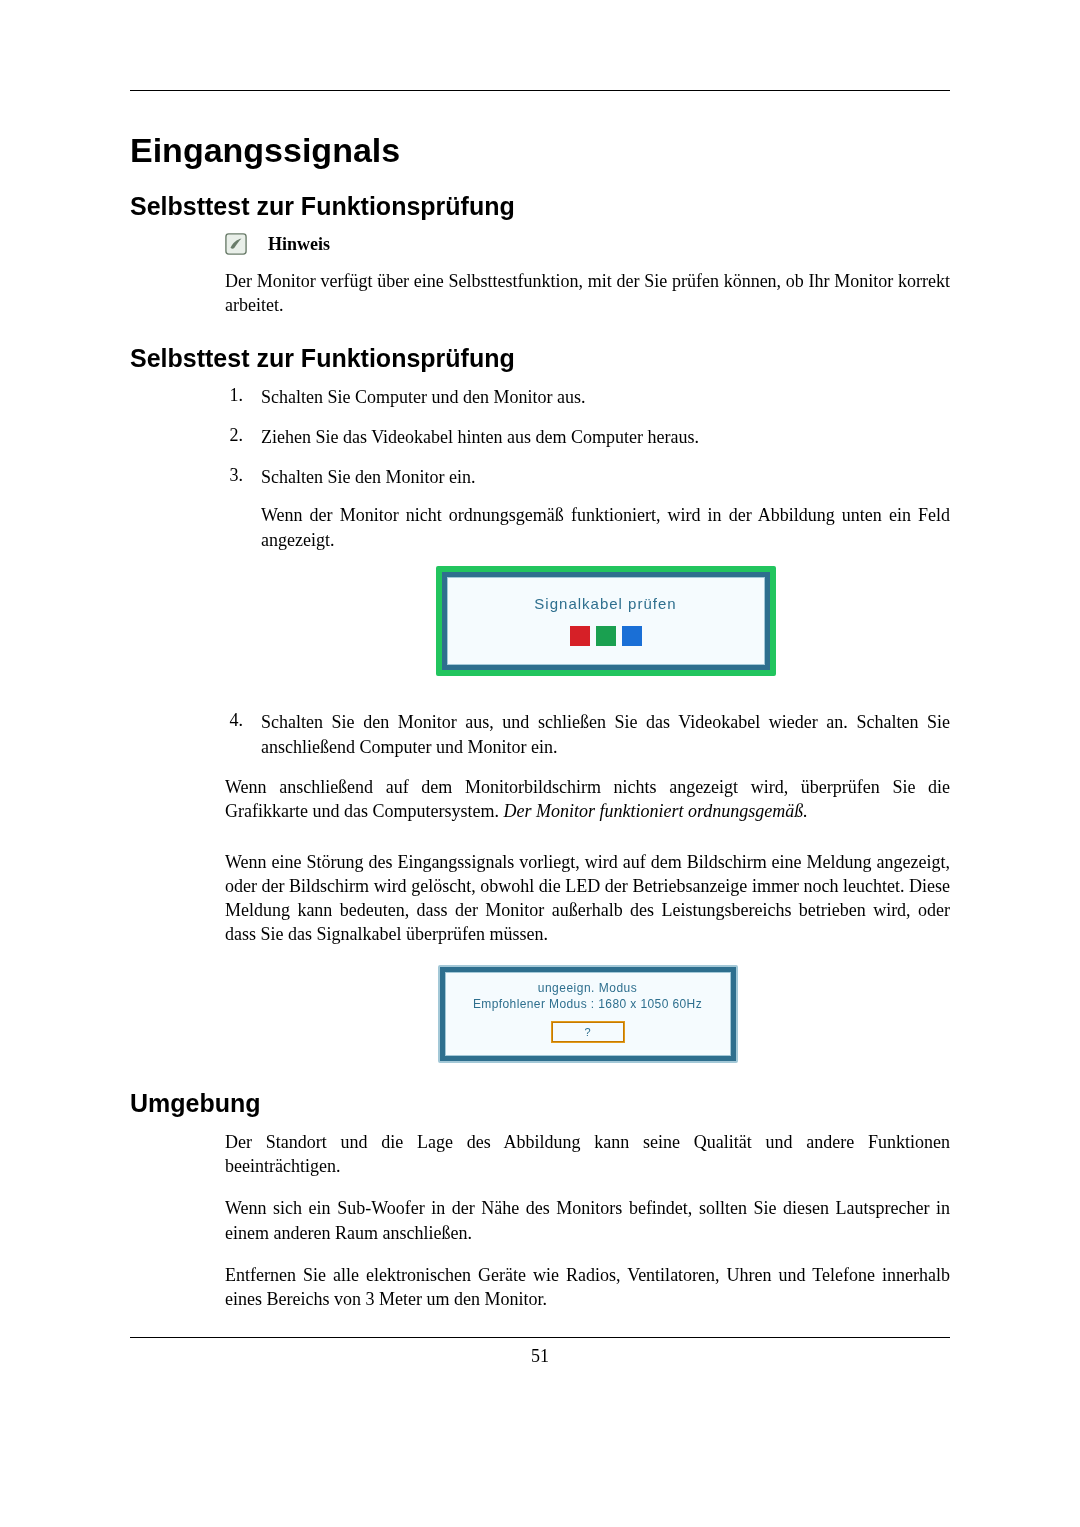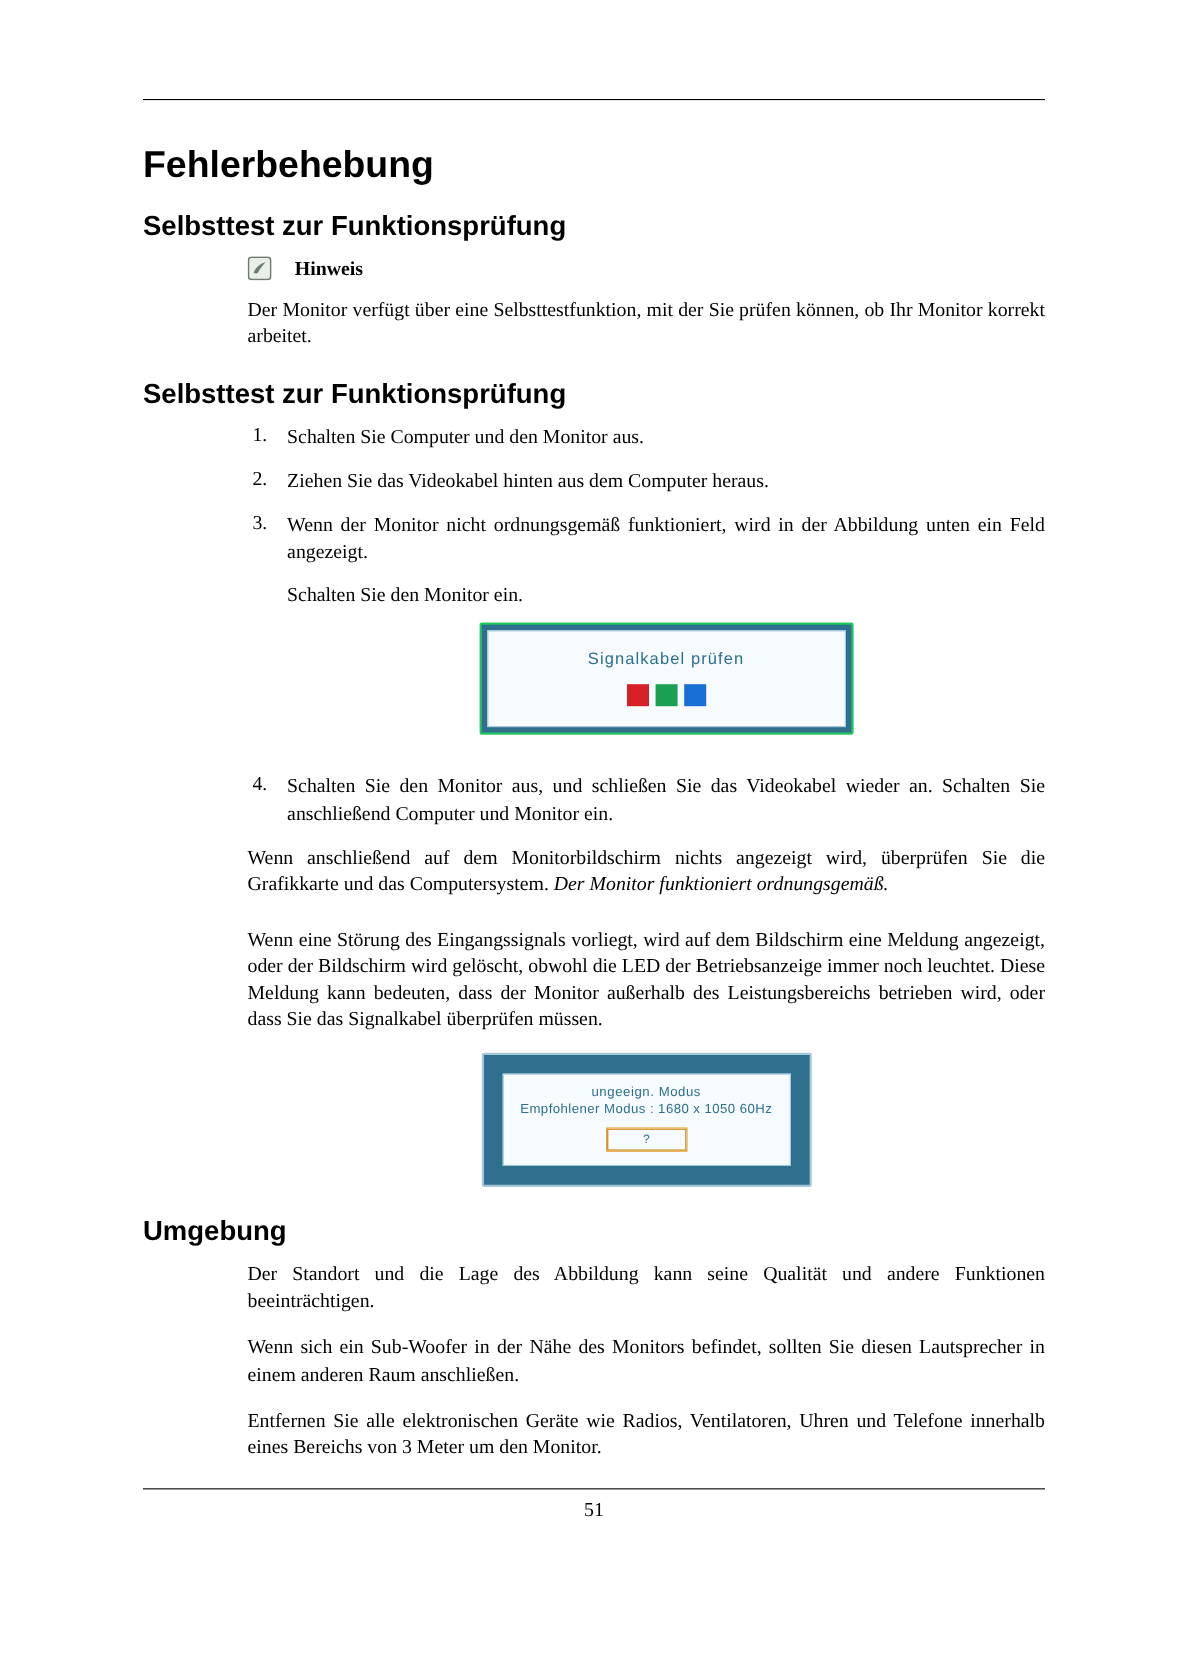--- a/index.html
+++ b/index.html
@@ -93,21 +93,21 @@
   }
   .figure-wrap {
     display: flex;
     justify-content: center;
     margin: 6px 0 18px 0;
   }
   
   .fig1 {
     width: 340px;
     background: #2e6f8e;
-    border: 2px solid #22c55e;
+    border: 6px solid #22c55e;
     border-radius: 2px;
     padding: 5px;
     box-sizing: border-box;
   }
   .fig1-inner {
     background: #f5fbfe;
     border: 1px solid #a3c8d7;
     padding: 16px 8px 18px 8px;
     text-align: center;
   }
@@ -130,21 +130,21 @@
   }
   .sq-red { background: #d62027; }
   .sq-green { background: #1aa050; }
   .sq-blue { background: #1a6fd6; }
   
   .fig2 {
     width: 300px;
     background: #2e6f8e;
     border: 2px solid #a3c8d7;
     border-radius: 2px;
-    padding: 17px;
+    padding: 5px;
     box-sizing: border-box;
   }
   .fig2-top {
     background: #f5fbfe;
     border: 1px solid #a3c8d7;
     padding: 8px 6px 12px 6px;
     text-align: center;
     font-family: Arial, Helvetica, sans-serif;
     color: #2e6f8e;
   }
@@ -177,21 +177,21 @@
     text-align: center;
     font-size: 18px;
   }
 </style>
 </head>
 <body>
 
 <div class="page">
   <div class="top-rule"></div>
 
-  <h1>Fehlerbehebung</h1>
+  <h1>Eingangssignals</h1>
 
   <div class="section">
     <h2>Selbsttest zur Funktionsprüfung</h2>
     <div class="indent">
       <div class="hinweis-row">
         <svg class="note-icon" viewBox="0 0 24 24">
           <rect x="1" y="1" width="22" height="22" rx="3" fill="#e9efe9" stroke="#6a7c6a" stroke-width="1.5"></rect>
           <path d="M6 16 C8 12 10 10 13 8 C15 7 17 6 18 6 C15 9 13 12 11 15 C10 17 8 18 6 16 Z" fill="#6a7c6a"></path>
         </svg>
         <span class="hinweis-label">Hinweis</span>
@@ -213,22 +213,22 @@
         <li>
           <div class="step-row">
             <span class="step-num">2.</span>
             <div class="step-body">Ziehen Sie das Videokabel hinten aus dem Computer heraus.</div>
           </div>
         </li>
         <li>
           <div class="step-row">
             <span class="step-num">3.</span>
             <div class="step-body">
+              <p>Schalten Sie den Monitor ein.</p>
               <p>Wenn der Monitor nicht ordnungsgemäß funktioniert, wird in der Abbildung unten ein Feld angezeigt.</p>
-              <p>Schalten Sie den Monitor ein.</p>
               <div class="figure-wrap">
                 <div class="fig1">
                   <div class="fig1-inner">
                     <div class="fig1-title">Signalkabel prüfen</div>
                     <div class="fig1-squares">
                       <span class="sq-red"></span>
                       <span class="sq-green"></span>
                       <span class="sq-blue"></span>
                     </div>
                   </div>

